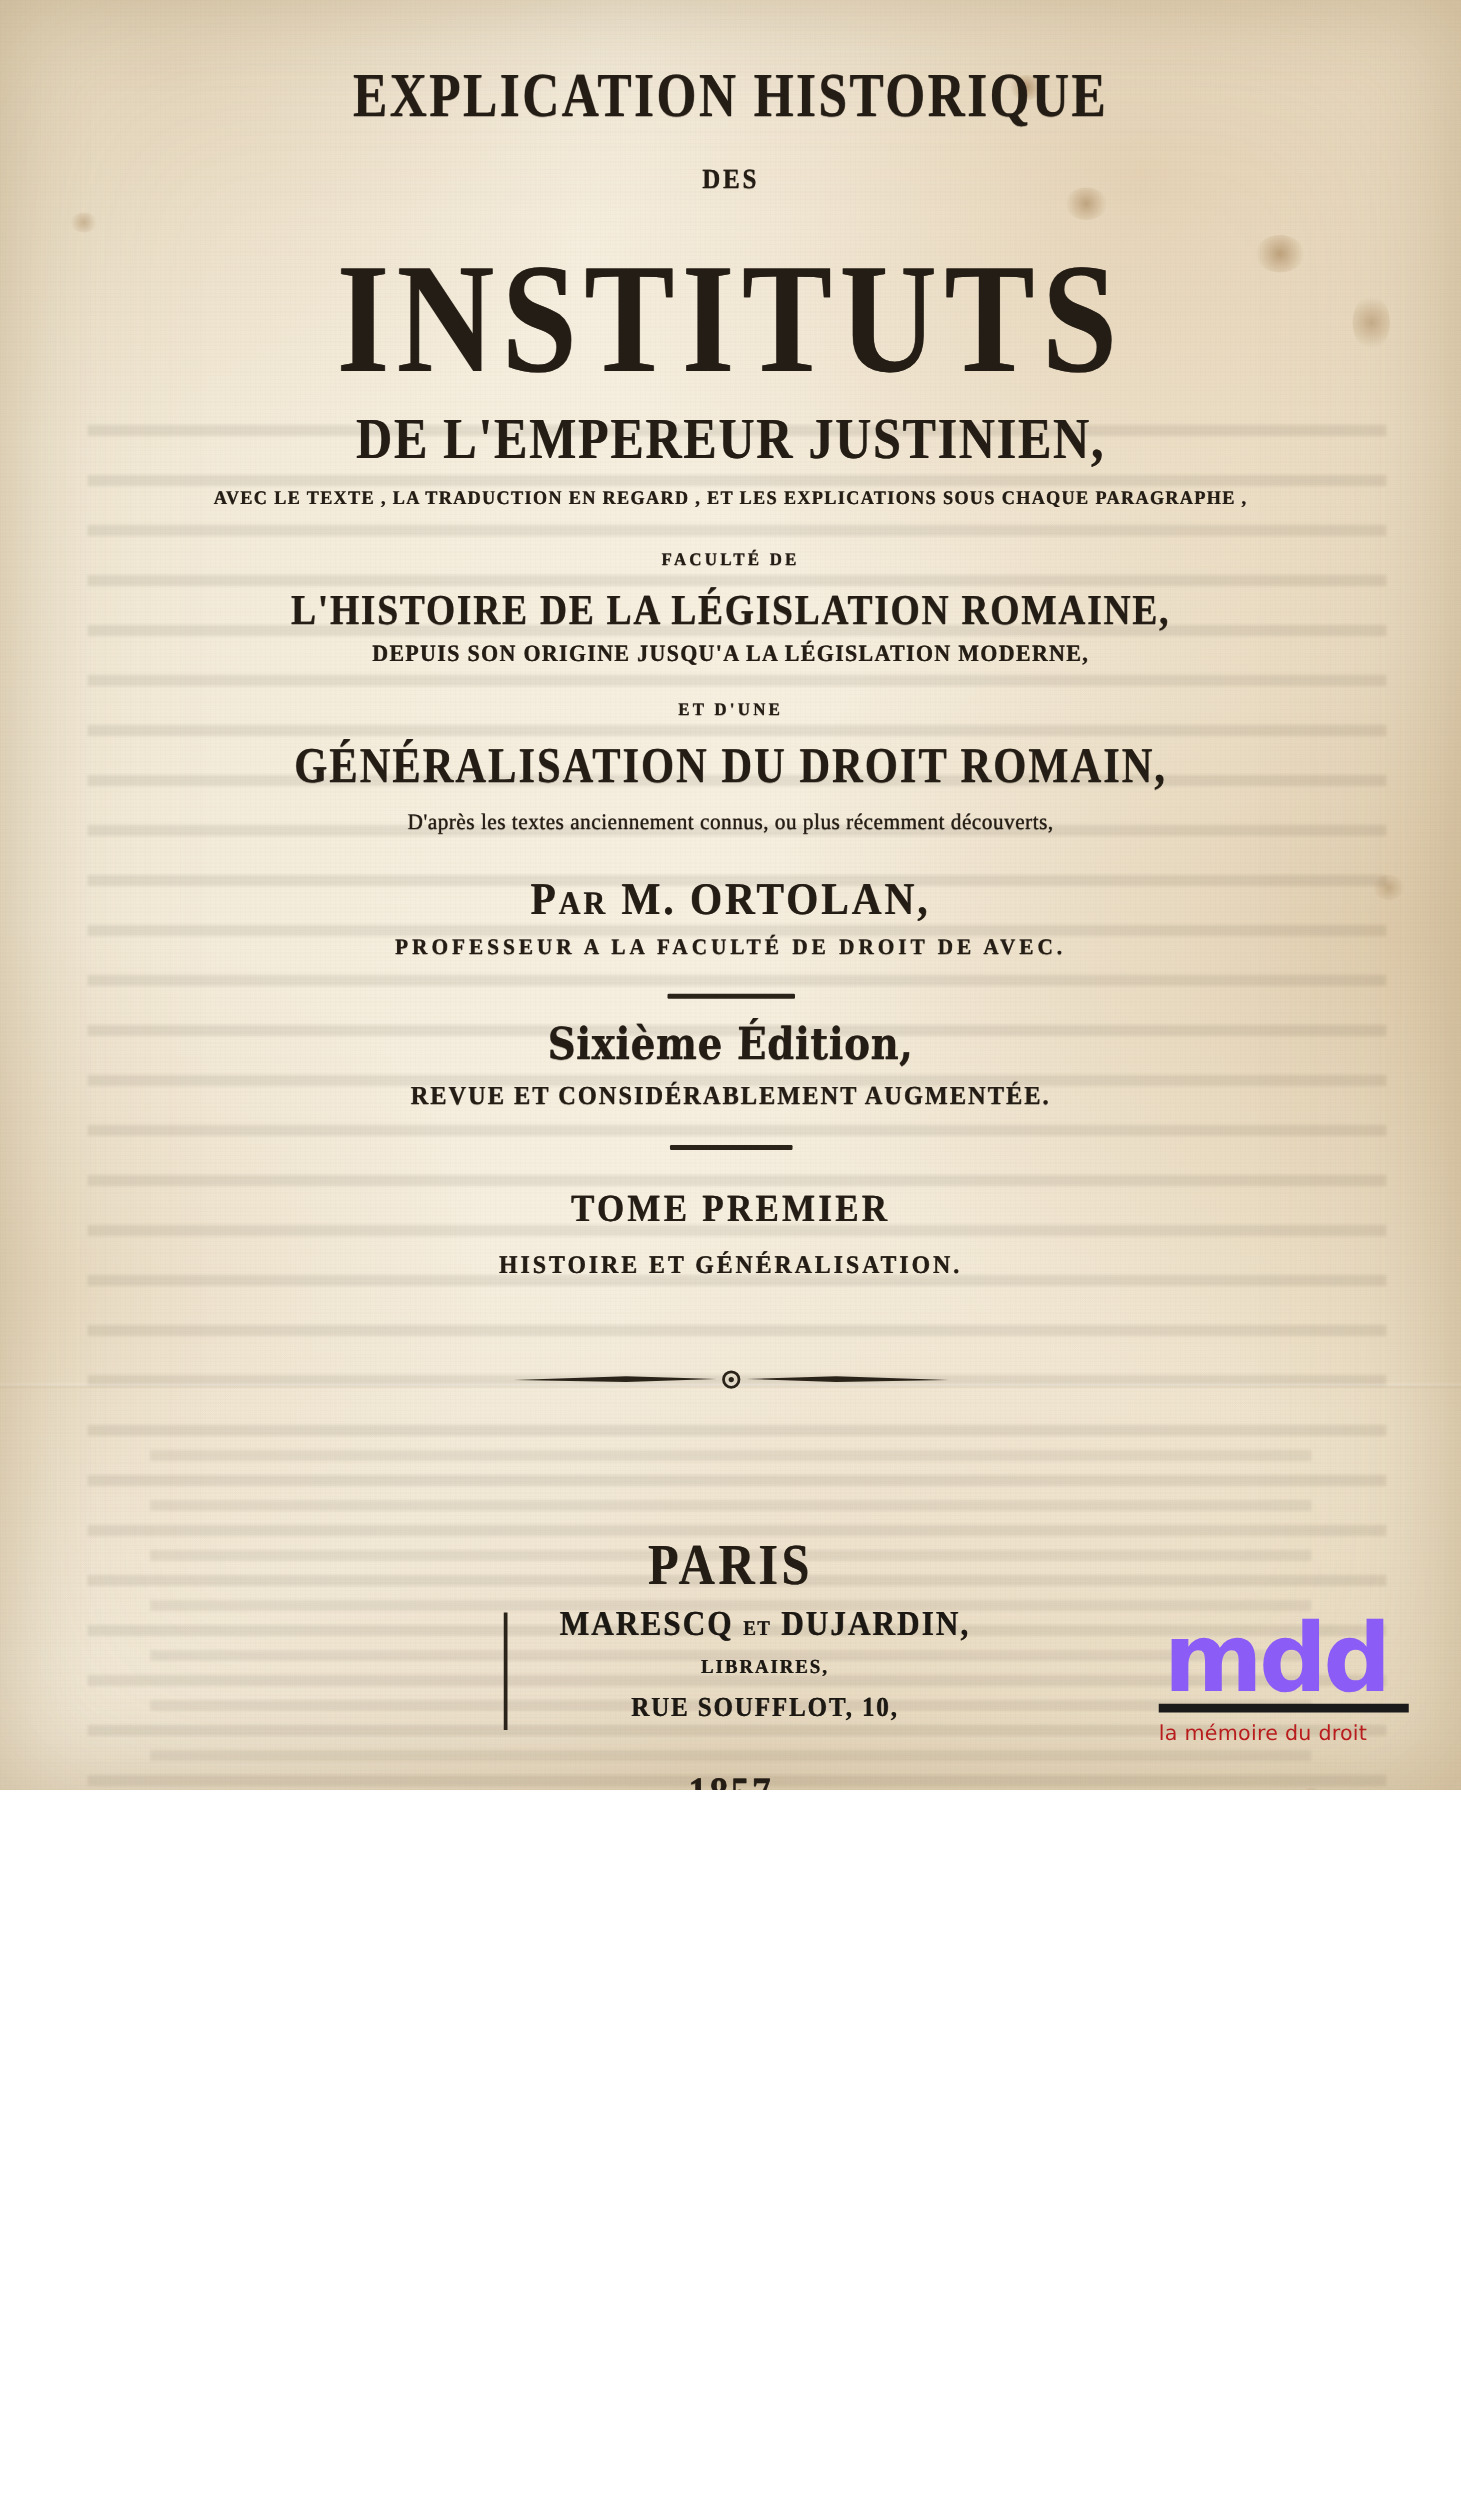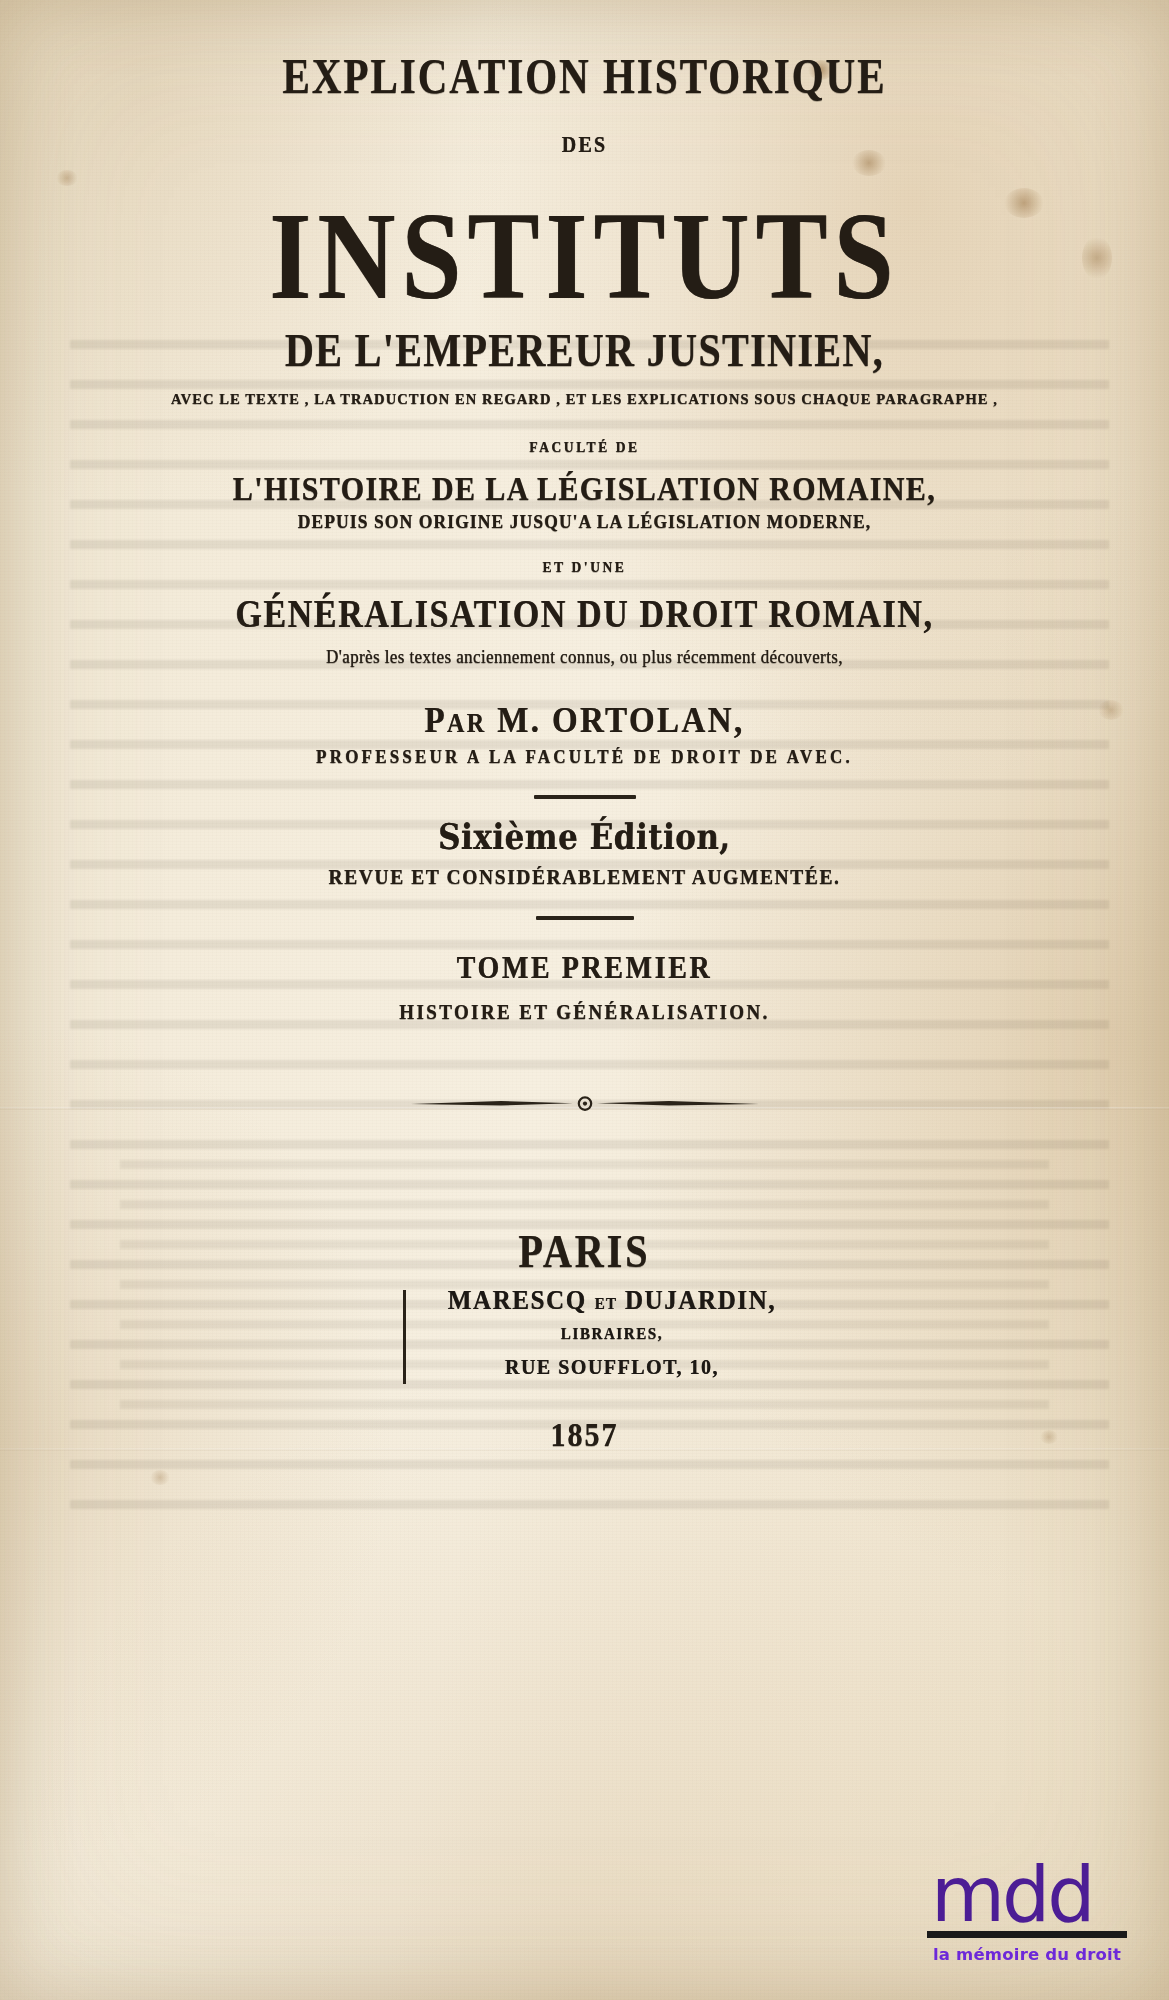--- a/index.html
+++ b/index.html
@@ -7,21 +7,21 @@
     padding: 0;
     background: #ffffff;
   }
   body {
     font-family: "Liberation Serif", "DejaVu Serif", serif;
   }
 
   #page {
     position: relative;
     width: 1169px;
-    height: 2000px;
+    height: 1432px;
     overflow: hidden;
     background: #f2ead8;
     color: #1c1814;
   }
 
   
   .paper-base {
     position: absolute;
     inset: 0;
     background:
@@ -266,39 +266,39 @@
   
   .logo {
     position: absolute;
     right: 42px;
     bottom: 36px;
     width: 200px;
     text-align: left;
   }
   .logo-mark {
     font-family: "DejaVu Sans", "Liberation Sans", sans-serif;
-    font-weight: 400;
+    font-weight: 700;
     font-size: 76px;
     line-height: 0.86;
     letter-spacing: -3px;
-    color: #4c1d95;
+    color: #8b5cf6;
     padding-left: 4px;
   }
   .logo-bar {
     height: 7px;
     background: #1a1a1a;
     margin: 4px 0 7px 0;
   }
   .logo-tag {
     font-family: "DejaVu Sans", "Liberation Sans", sans-serif;
     font-size: 16.5px;
-    font-weight: 700;
-    color: #6d28d9;
+    font-weight: 400;
+    color: #b91c1c;
     letter-spacing: 0.2px;
-    text-align: center;
+    text-align: left;
   }
 </style>
 </head>
 <body>
 
 <div id="page">
 
   <div class="paper-base"></div>
   <div class="paper-grain"></div>
   <div class="showthrough"></div>

